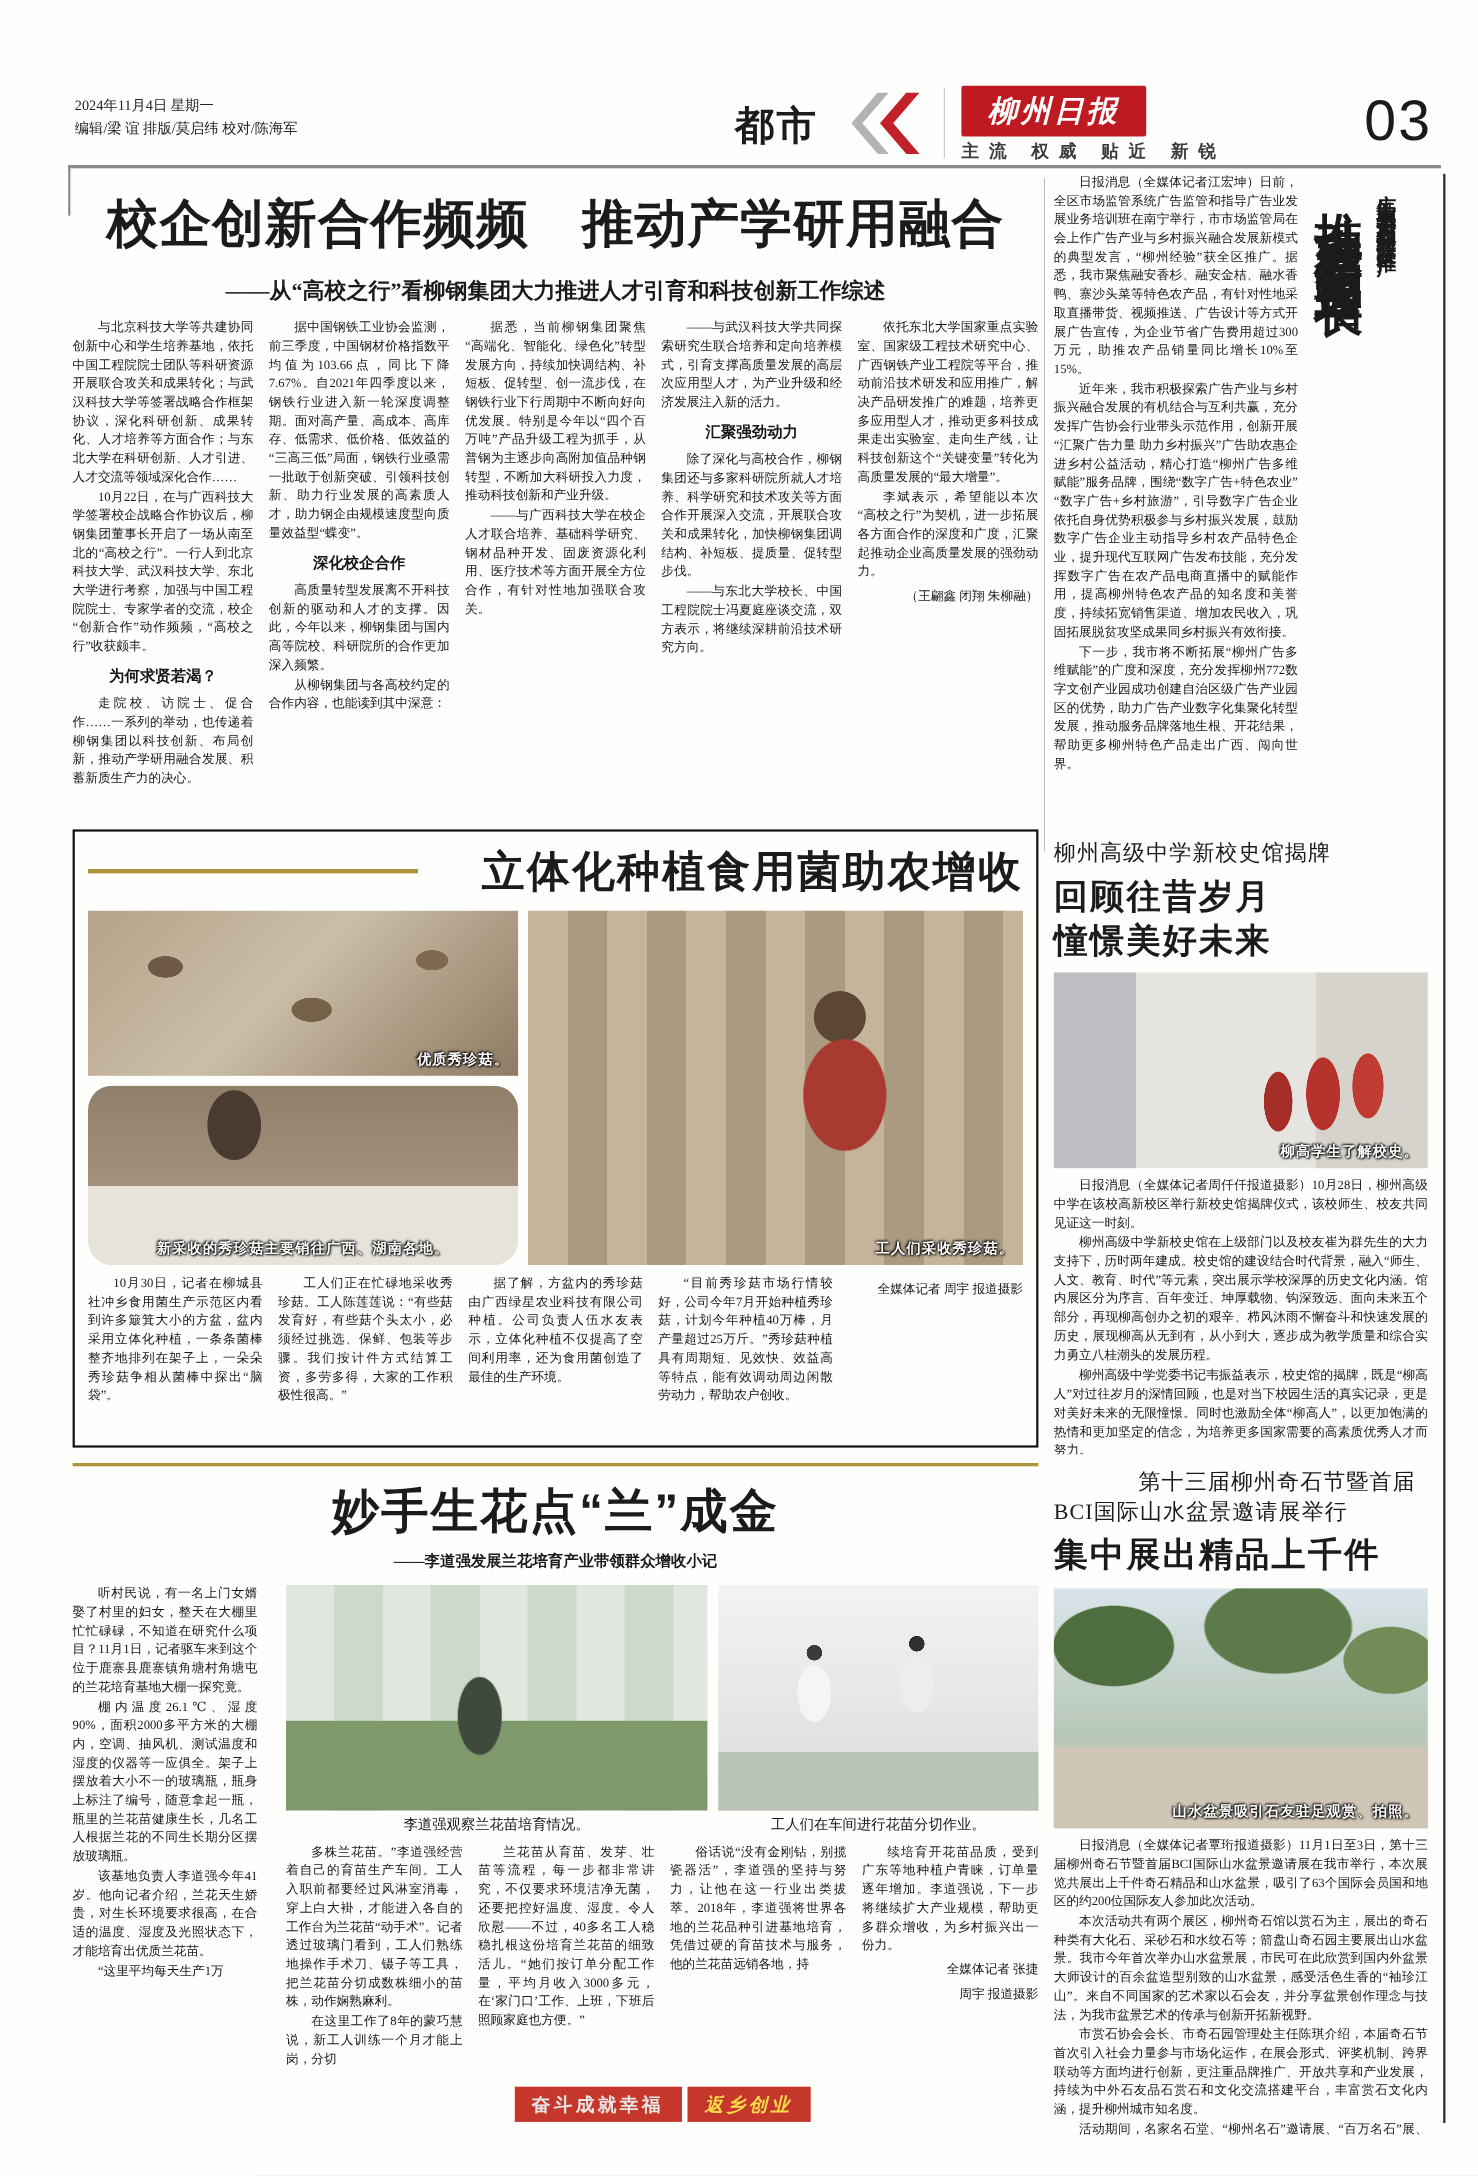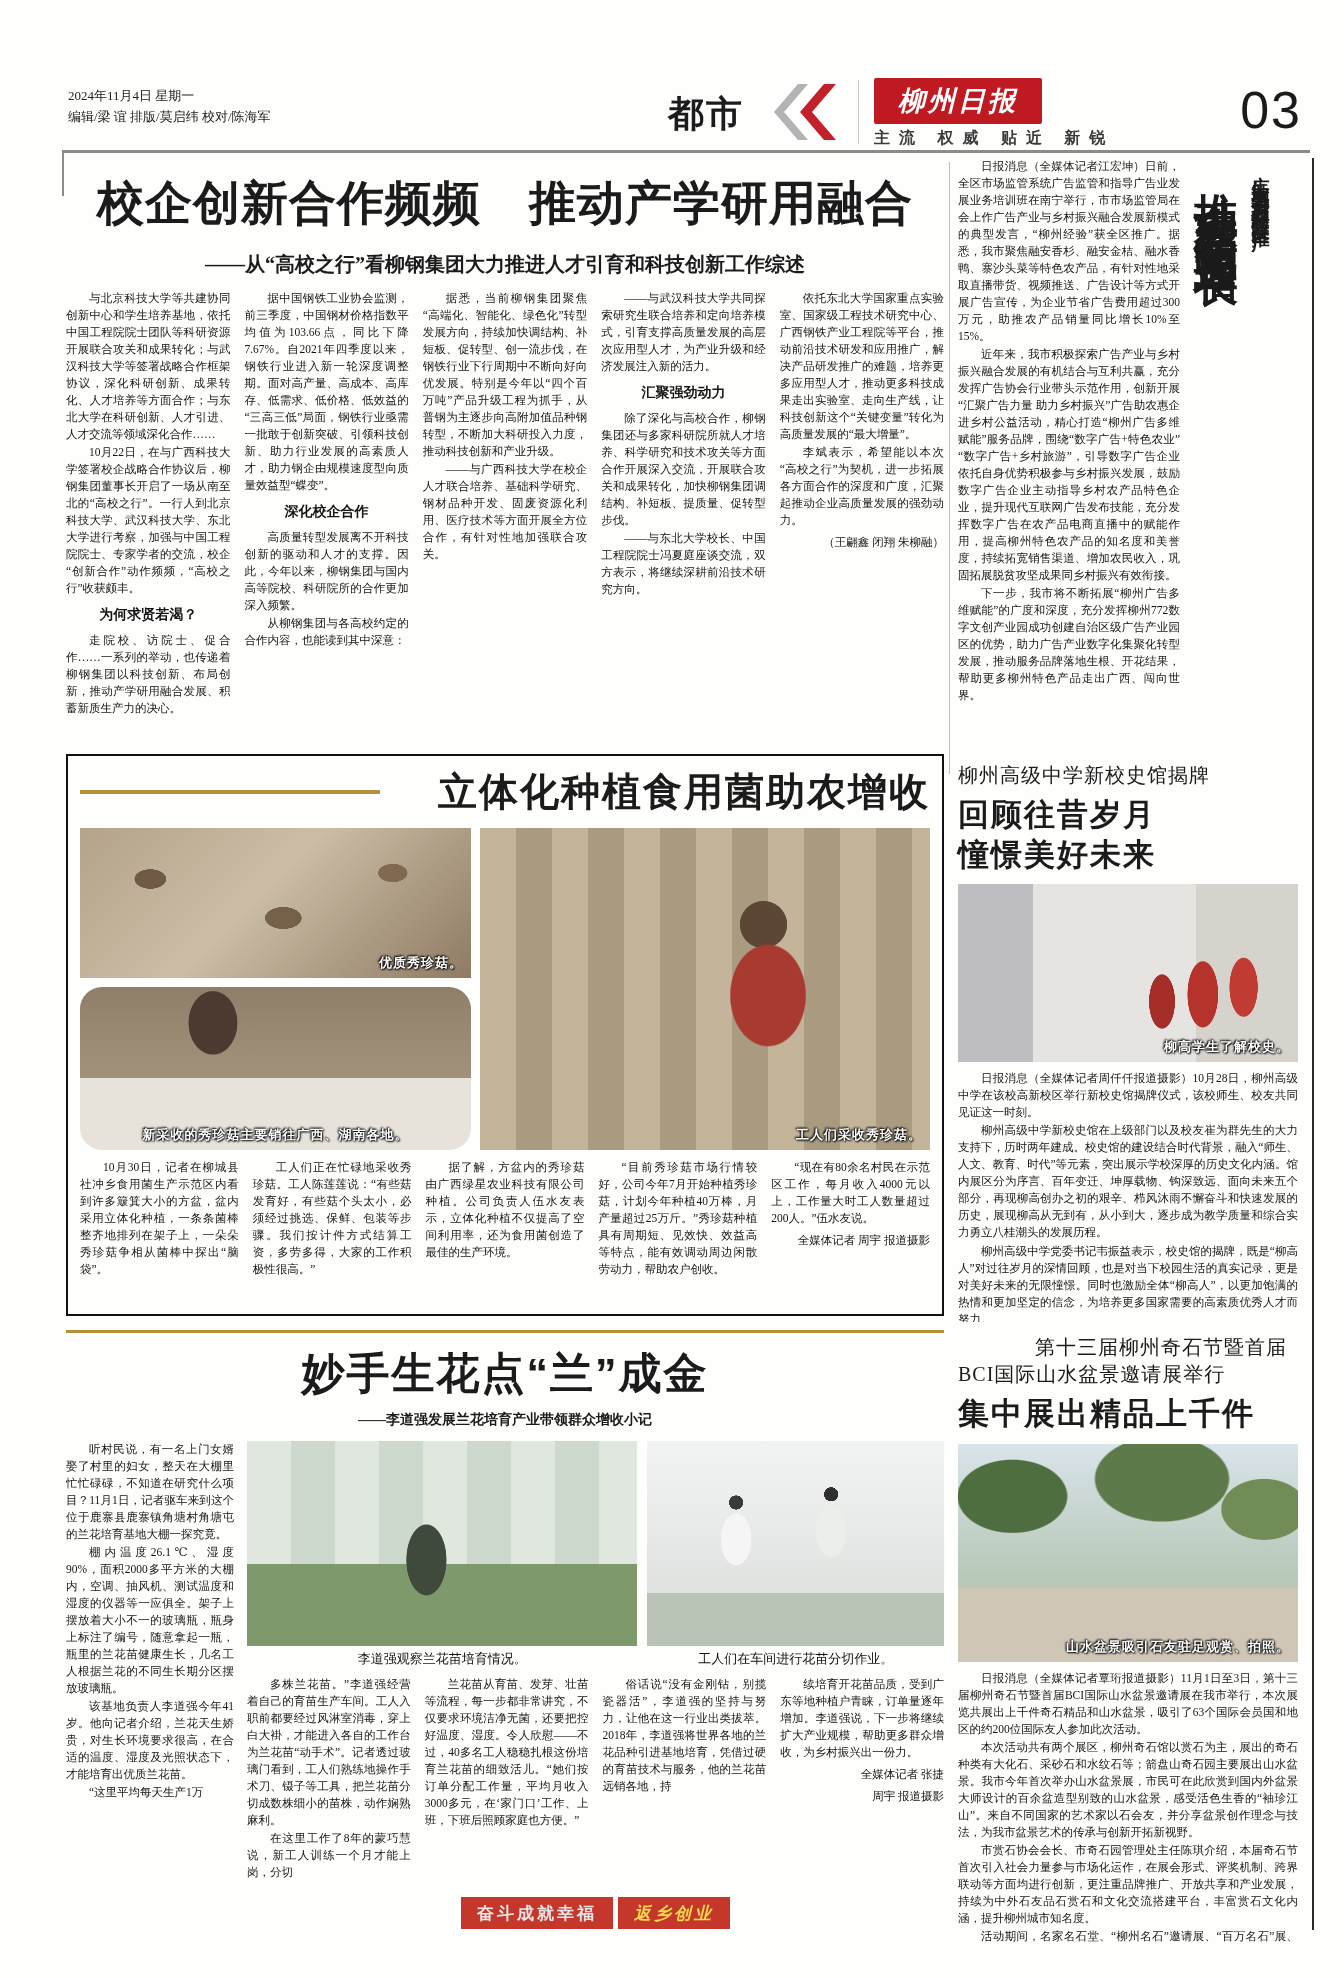--- a/index.html
+++ b/index.html
@@ -96,21 +96,21 @@
   .m-p2{flex:1;}
   .m-p3{flex:1;}
   .m-text{margin-top:9px;height:140px;}
 
   
   #orchid{margin-top:14px;}
   .o-goldline{height:3px;background:#b09339;}
   .o-title{font-size:43px;font-weight:900;text-align:center;margin-top:12px;letter-spacing:2px;
            font-family:"Liberation Sans",sans-serif;}
   .o-sub{font-size:14px;font-weight:700;text-align:center;margin-top:8px;}
-  .o-content{display:flex;gap:13px;margin-top:12px;height:510px;}
+  .o-content{display:flex;gap:26px;margin-top:12px;height:510px;}
   .o-leftcol{width:168px;overflow:hidden;}
   .o-right{flex:1;display:flex;flex-direction:column;}
   .o-photos{display:flex;gap:10px;height:205px;}
   .o-ph1{width:56%;}
   .o-ph2{flex:1;}
   .o-caps{display:flex;gap:10px;}
   .o-caps div{overflow:hidden;white-space:nowrap;}
   .o-cap1{width:56%;}
   .o-cap2{flex:1;}
   .o-cols{margin-top:8px;height:212px;}
@@ -227,21 +227,20 @@
         <div class="col">
             <div class="blk blk-p">工人们正在忙碌地采收秀珍菇。工人陈莲莲说：“有些菇发育好，有些菇个头太小，必须经过挑选、保鲜、包装等步骤。我们按计件方式结算工资，多劳多得，大家的工作积极性很高。”</div>
           </div>
         <div class="col">
             <div class="blk blk-p">据了解，方盆内的秀珍菇由广西绿星农业科技有限公司种植。公司负责人伍水友表示，立体化种植不仅提高了空间利用率，还为食用菌创造了最佳的生产环境。</div>
           </div>
         <div class="col">
             <div class="blk blk-p">“目前秀珍菇市场行情较好，公司今年7月开始种植秀珍菇，计划今年种植40万棒，月产量超过25万斤。”秀珍菇种植具有周期短、见效快、效益高等特点，能有效调动周边闲散劳动力，帮助农户创收。</div>
           </div>
         <div class="col">
-            <div class="blk blk-p">“现在有80余名村民在示范区工作，每月收入4000元以上，工作量大时工人数量超过200人。”伍水友说。</div>
             <div class="blk blk-sig">全媒体记者 周宇 报道摄影</div>
           </div>
       </div>
     </div>
 
     <div id="orchid">
       <div class="o-goldline"></div>
       <div class="o-title">妙手生花点“兰”成金</div>
       <div class="o-sub">——李道强发展兰花培育产业带领群众增收小记</div>
       <div class="o-content">

